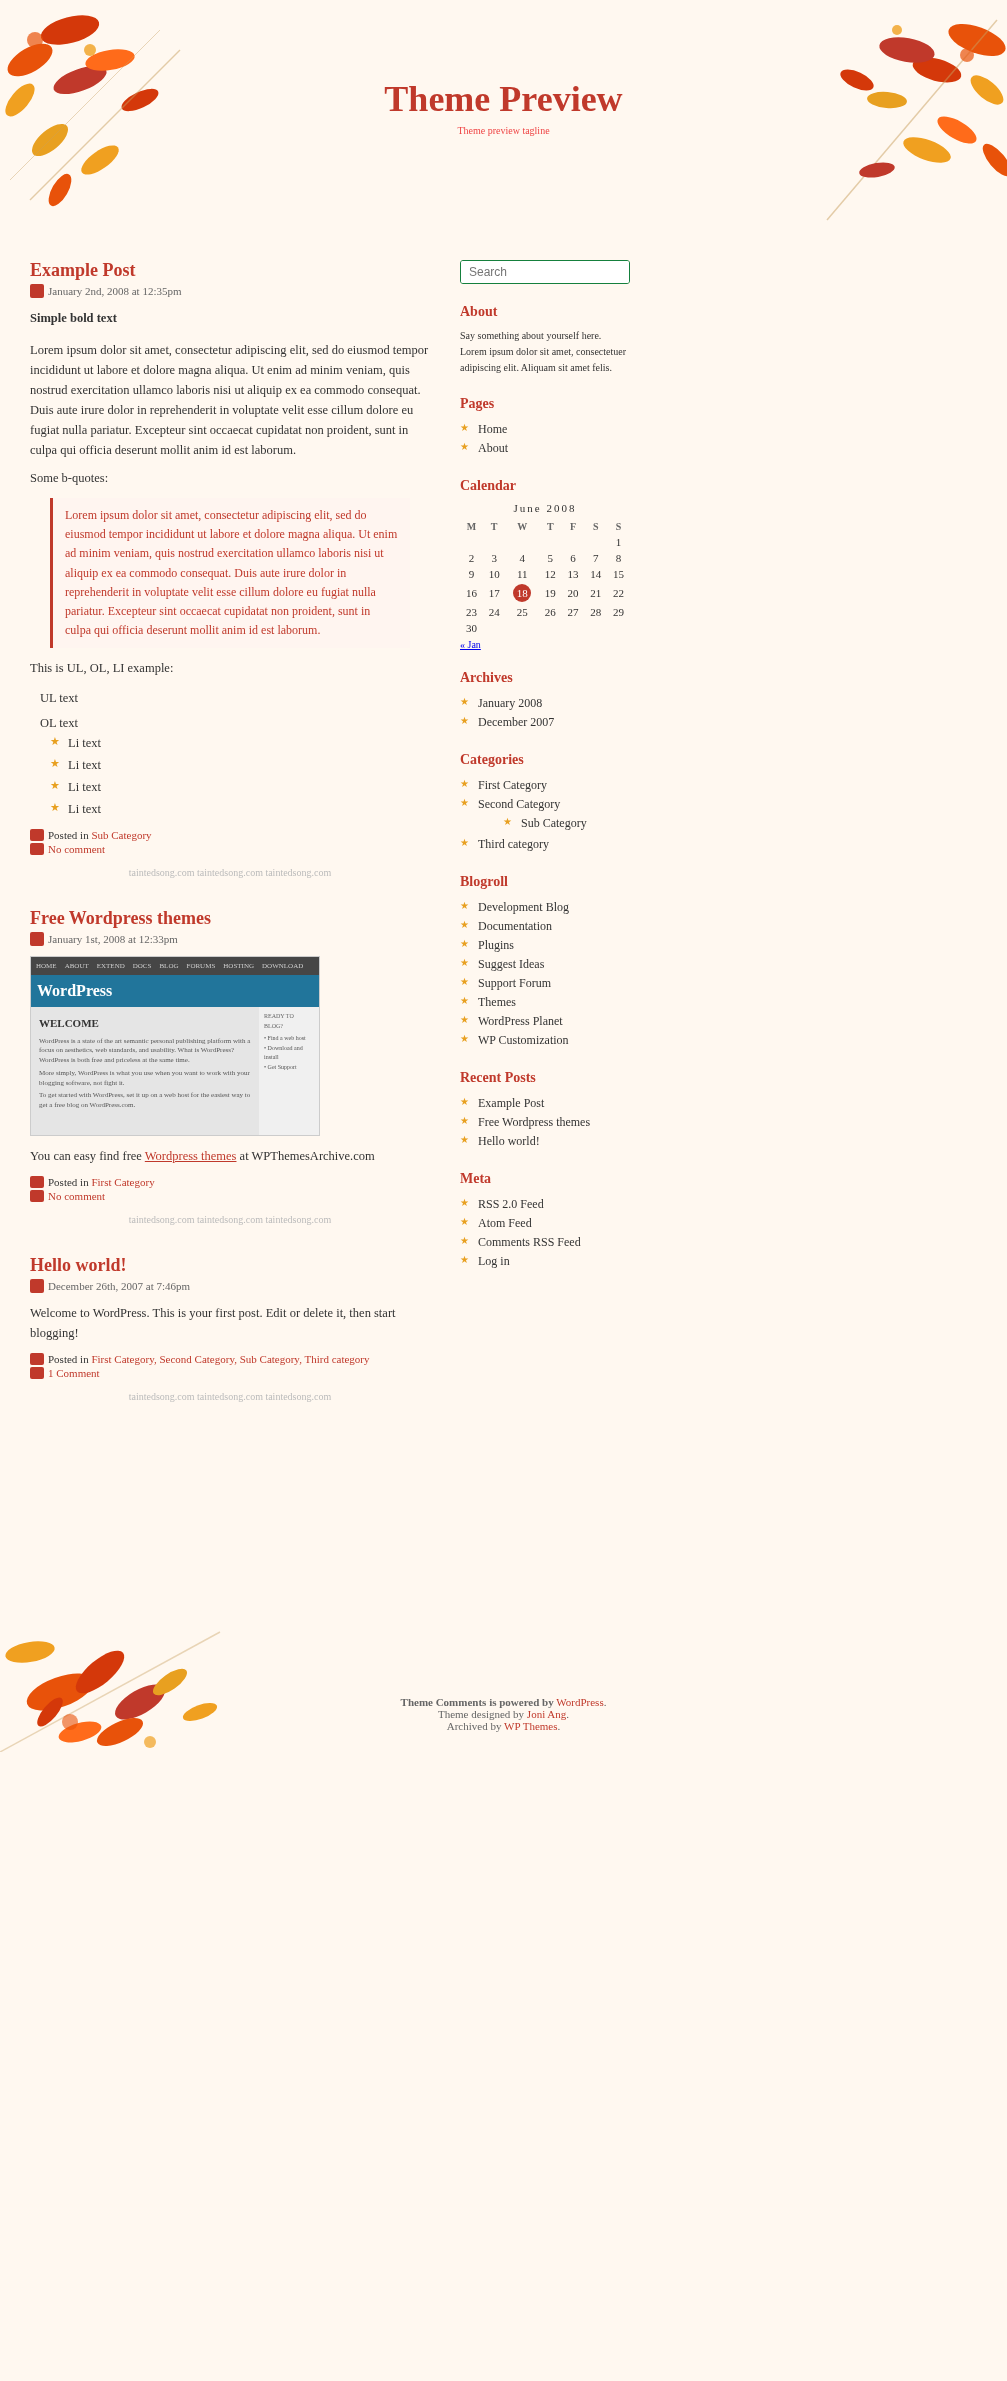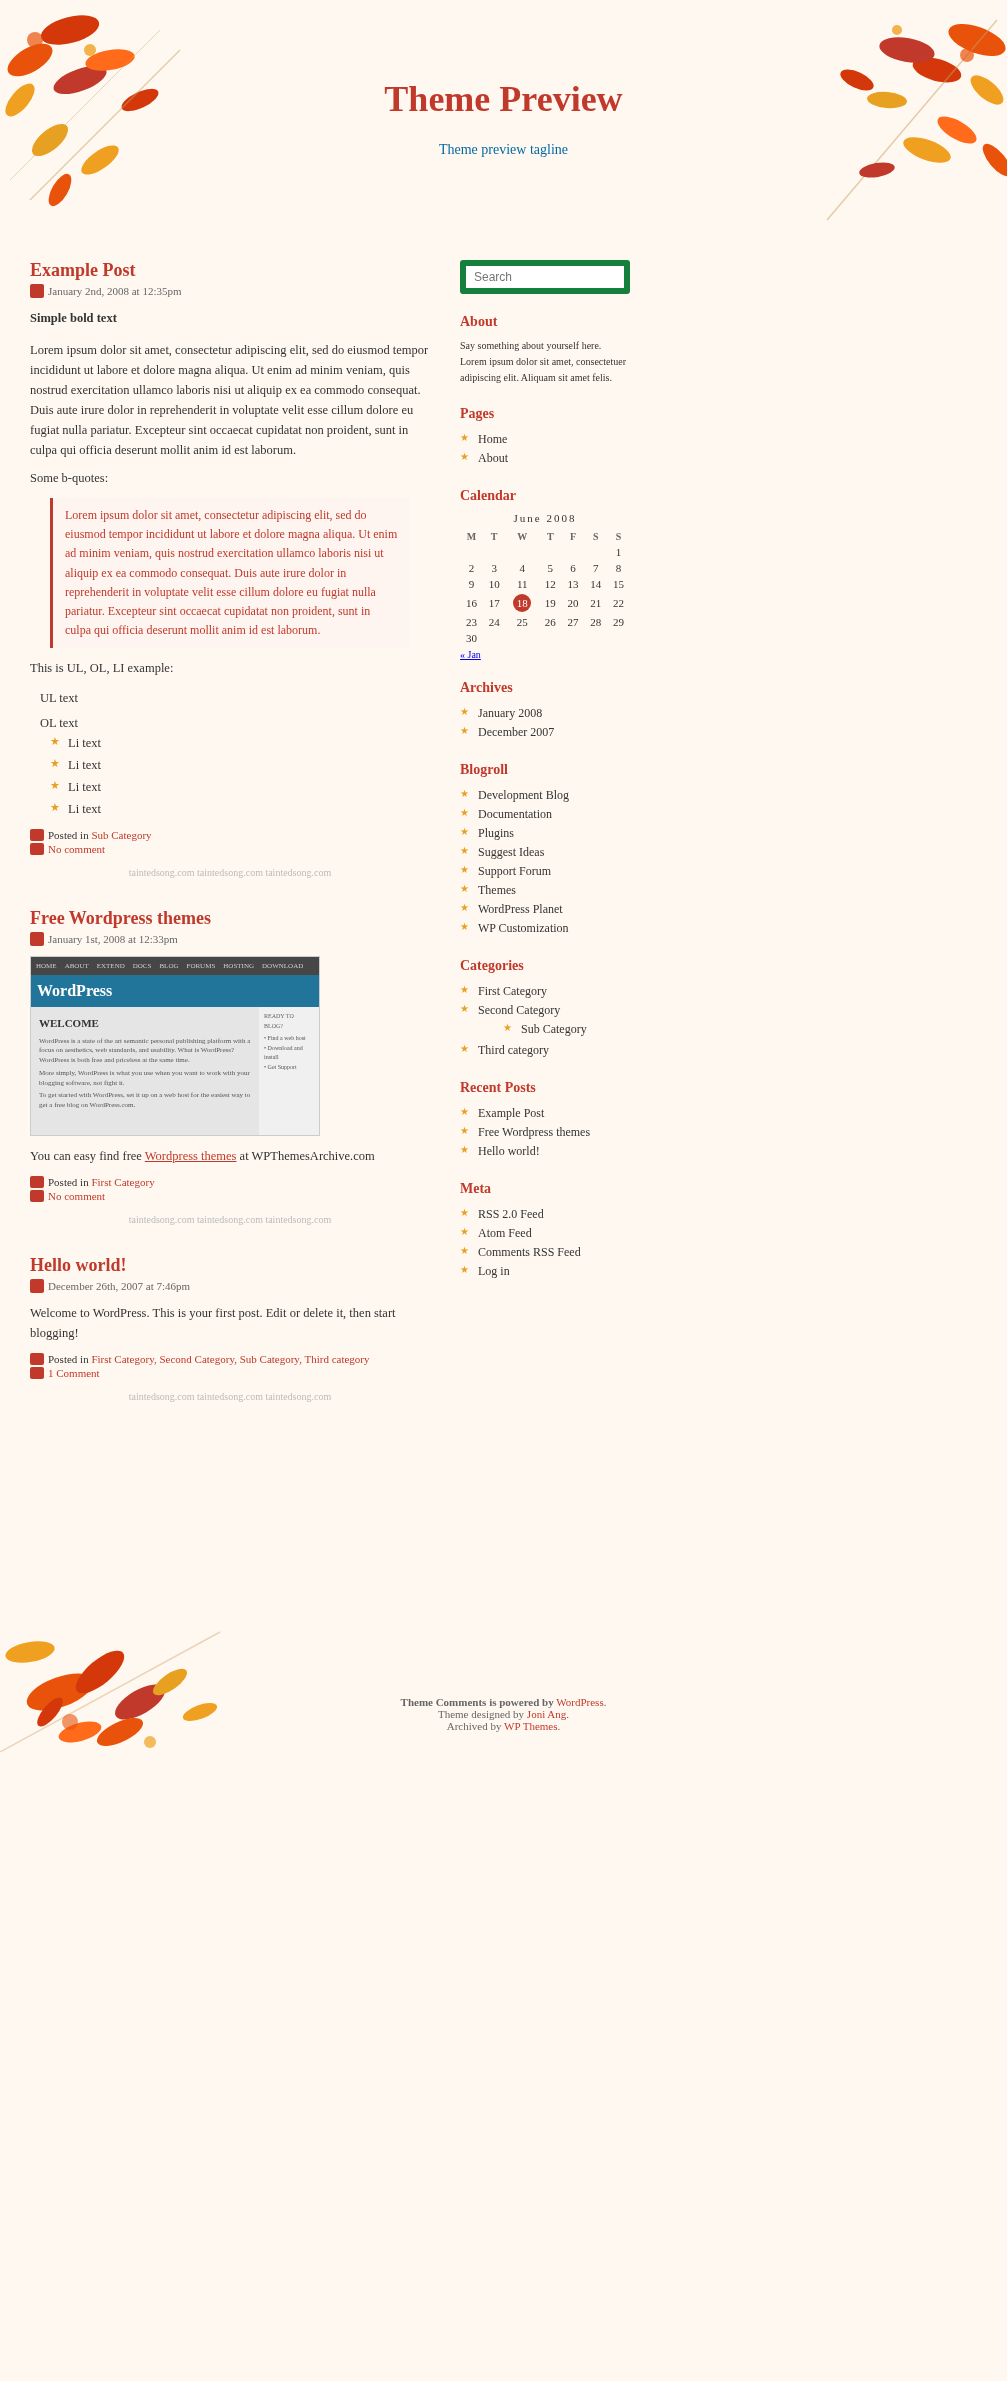--- a/index.html
+++ b/index.html
@@ -23,25 +23,25 @@
     .site-title {
       font-size: 36px;
       color: #c0392b;
       font-family: Georgia, serif;
       font-weight: bold;
       position: relative;
       z-index: 2;
       margin-top: 48px;
     }
     .site-tagline {
-      color: #0369a1;
-      font-size: 14px;
+      color: #ef4444;
+      font-size: 10px;
       position: relative;
       z-index: 2;
-      margin-top: 22px;
+      margin-top: 5px;
     }
 
     
     .container {
       display: flex;
       gap: 0;
       padding: 20px 0;
       max-width: 1007px;
     }
     .main-content {
@@ -199,21 +199,21 @@
     }
     .widget-title {
       color: #c0392b;
       font-size: 14px;
       font-weight: bold;
       margin-bottom: 8px;
       border-bottom: none;
     }
     .search-box {
       display: flex;
-      border: 6px solid #15803d;
+      border: 1px solid #15803d;
       border-radius: 3px;
       overflow: hidden;
       margin-bottom: 15px;
     }
     .search-input {
       flex: 1;
       border: none;
       padding: 4px 8px;
       font-size: 12px;
       background: #fff;
@@ -659,54 +659,54 @@
 
     <div class="widget">
       <h3 class="widget-title">Archives</h3>
       <ul class="widget-list">
         <li><a href="#">January 2008</a></li>
         <li><a href="#">December 2007</a></li>
       </ul>
     </div>
 
     <div class="widget">
-      <h3 class="widget-title">Blogroll</h3>
-      <ul class="widget-list">
-        <li><a href="#">Development Blog</a></li>
-        <li><a href="#">Documentation</a></li>
-        <li><a href="#">Plugins</a></li>
-        <li><a href="#">Suggest Ideas</a></li>
-        <li><a href="#">Support Forum</a></li>
-        <li><a href="#">Themes</a></li>
-        <li><a href="#">WordPress Planet</a></li>
-        <li><a href="#">WP Customization</a></li>
-      </ul>
-    </div>
-
-    <div class="widget">
       <h3 class="widget-title">Categories</h3>
       <ul class="widget-list">
         <li>
           <a href="#">First Category</a>
         </li>
         <li>
           <a href="#">Second Category</a>
           <ul class="sub-list">
             <li>
               <a href="#">Sub Category</a>
             </li>
           </ul>
         </li>
         <li>
           <a href="#">Third category</a>
         </li>
       </ul>
     </div>
 
     <div class="widget">
+      <h3 class="widget-title">Blogroll</h3>
+      <ul class="widget-list">
+        <li><a href="#">Development Blog</a></li>
+        <li><a href="#">Documentation</a></li>
+        <li><a href="#">Plugins</a></li>
+        <li><a href="#">Suggest Ideas</a></li>
+        <li><a href="#">Support Forum</a></li>
+        <li><a href="#">Themes</a></li>
+        <li><a href="#">WordPress Planet</a></li>
+        <li><a href="#">WP Customization</a></li>
+      </ul>
+    </div>
+
+    <div class="widget">
       <h3 class="widget-title">Recent Posts</h3>
       <ul class="widget-list">
         <li><a href="#">Example Post</a></li>
         <li><a href="#">Free Wordpress themes</a></li>
         <li><a href="#">Hello world!</a></li>
       </ul>
     </div>
 
     <div class="widget">
       <h3 class="widget-title">Meta</h3>

